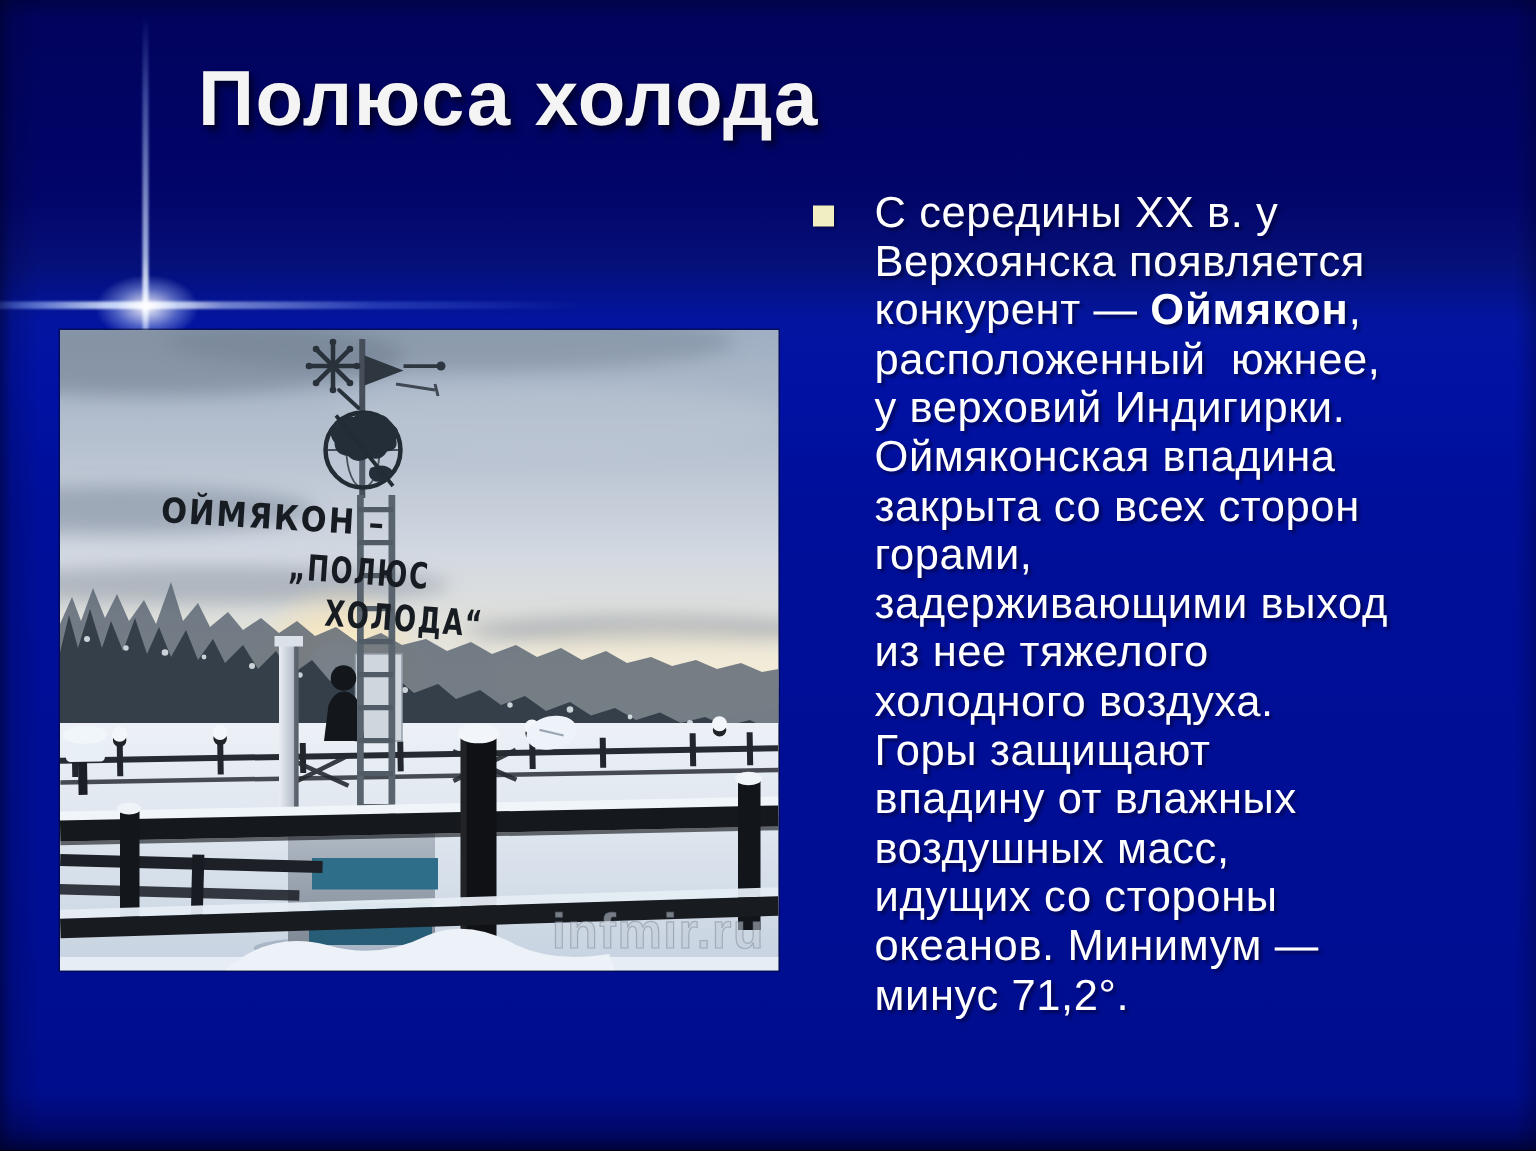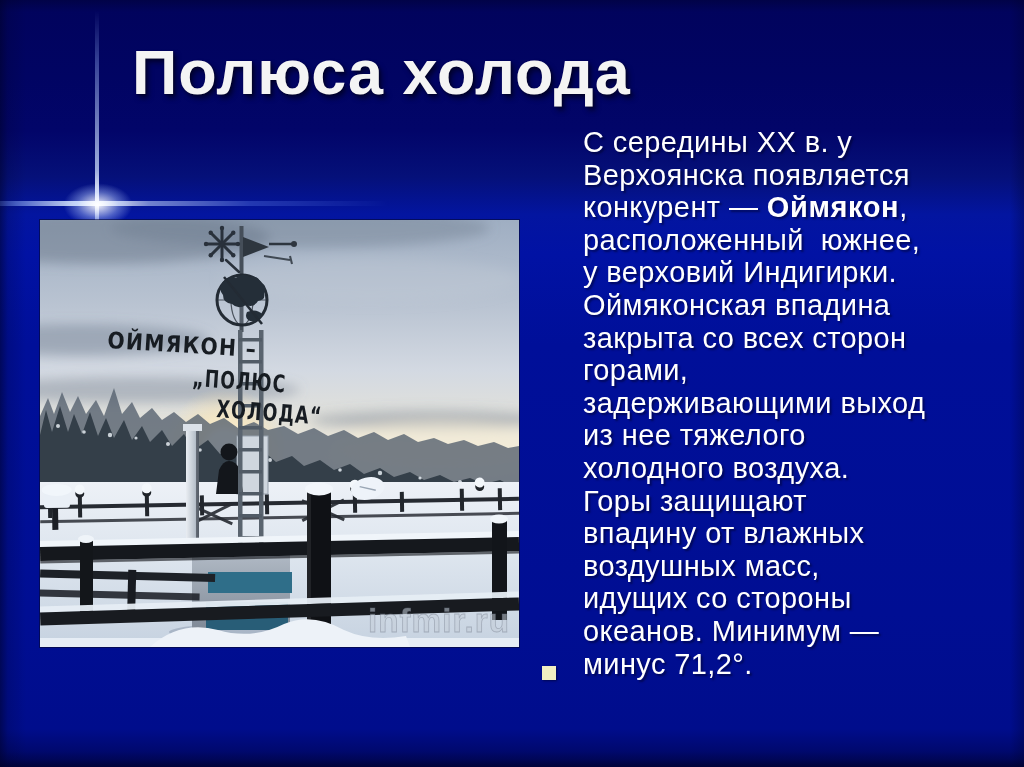--- a/index.html
+++ b/index.html
@@ -34,25 +34,25 @@
       rgba(210,228,255,.75) 75%, #ffffff 90%, rgba(180,205,255,.45) 100%);
     filter:blur(.6px);
   }
   .flare-core{
     position:absolute;left:52px;top:176px;width:92px;height:58px;
     background:radial-gradient(closest-side, rgba(255,255,255,.95) 0%,
       rgba(190,210,255,.4) 45%, rgba(190,210,255,0) 75%);
   }
   .title{
     position:absolute;left:132px;top:36px;width:820px;
-    font-size:63px;font-weight:bold;letter-spacing:1px;color:#f4f4f4;
+    font-size:52px;font-weight:bold;letter-spacing:1px;color:#f4f4f4;
     text-shadow:3px 4px 5px rgba(0,0,20,.6), 1px 1px 2px rgba(0,0,20,.5);
     white-space:nowrap;
   }
-  .bullet-item{position:absolute;left:542px;top:126px;width:474px;display:flex;align-items:flex-end;}
+  .bullet-item{position:absolute;left:542px;top:126px;width:474px;display:flex;align-items:flex-start;}
   .bullet-marker{
     flex:0 0 auto;width:14px;height:14px;margin-top:11px;background:#f1efc2;
     box-shadow:1px 1px 2px rgba(0,0,20,.5);
   }
   .bullet-text{
     margin:0 0 0 27px;color:#ffffff;font-size:29px;line-height:32.6px;
     letter-spacing:.4px;white-space:pre-wrap;
     text-shadow:2px 2px 2px rgba(0,0,30,.5);
   }
   .bullet-text .term{font-weight:bold;letter-spacing:.6px;}

